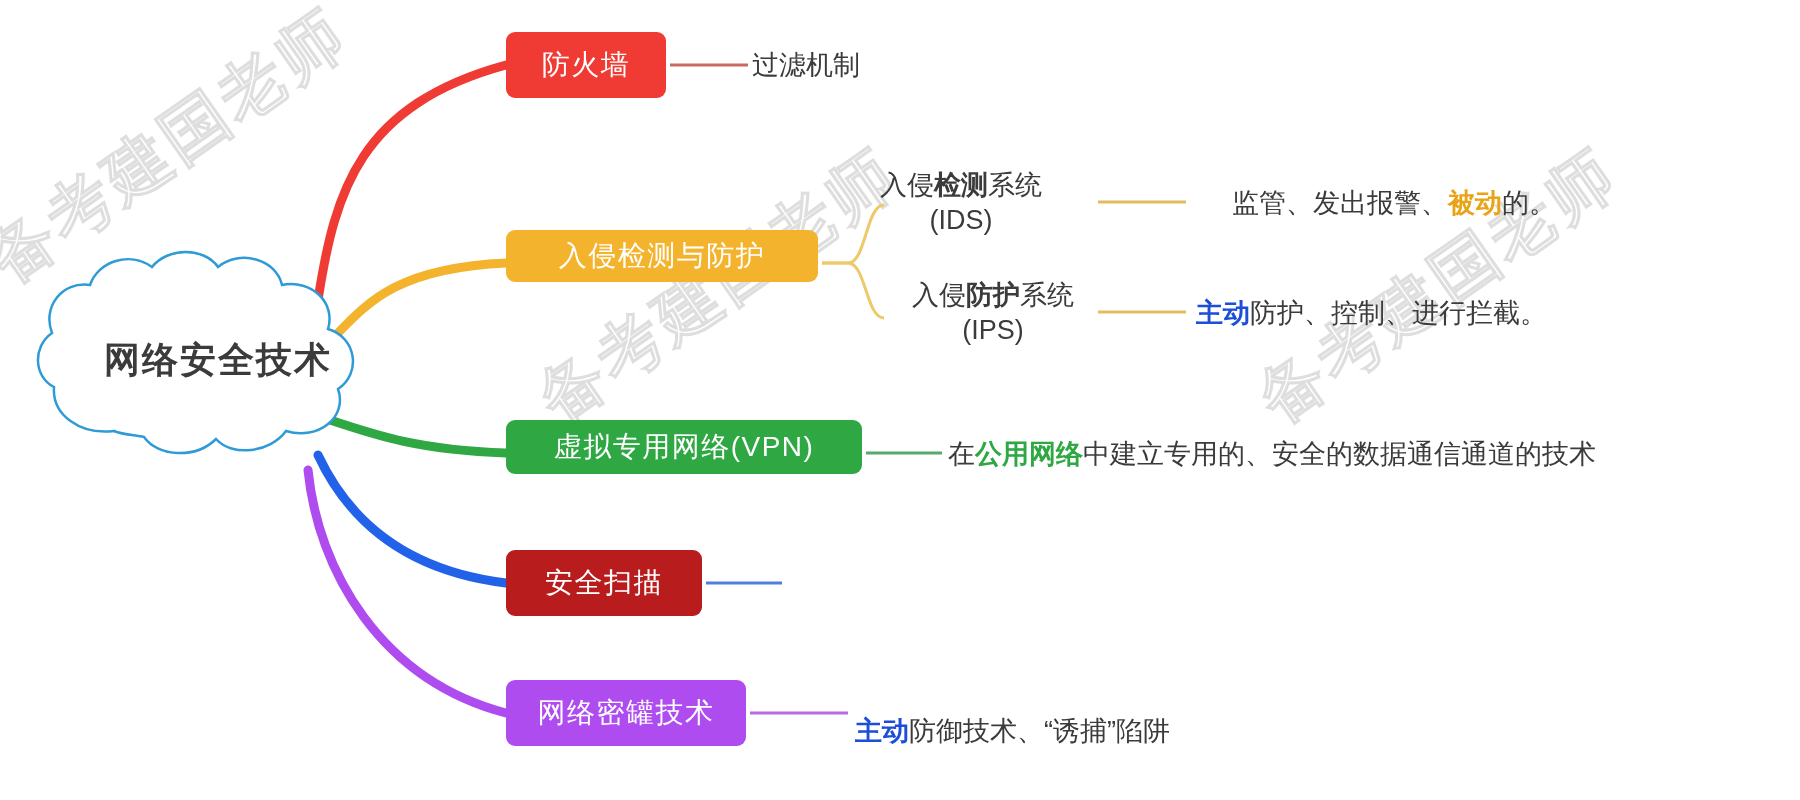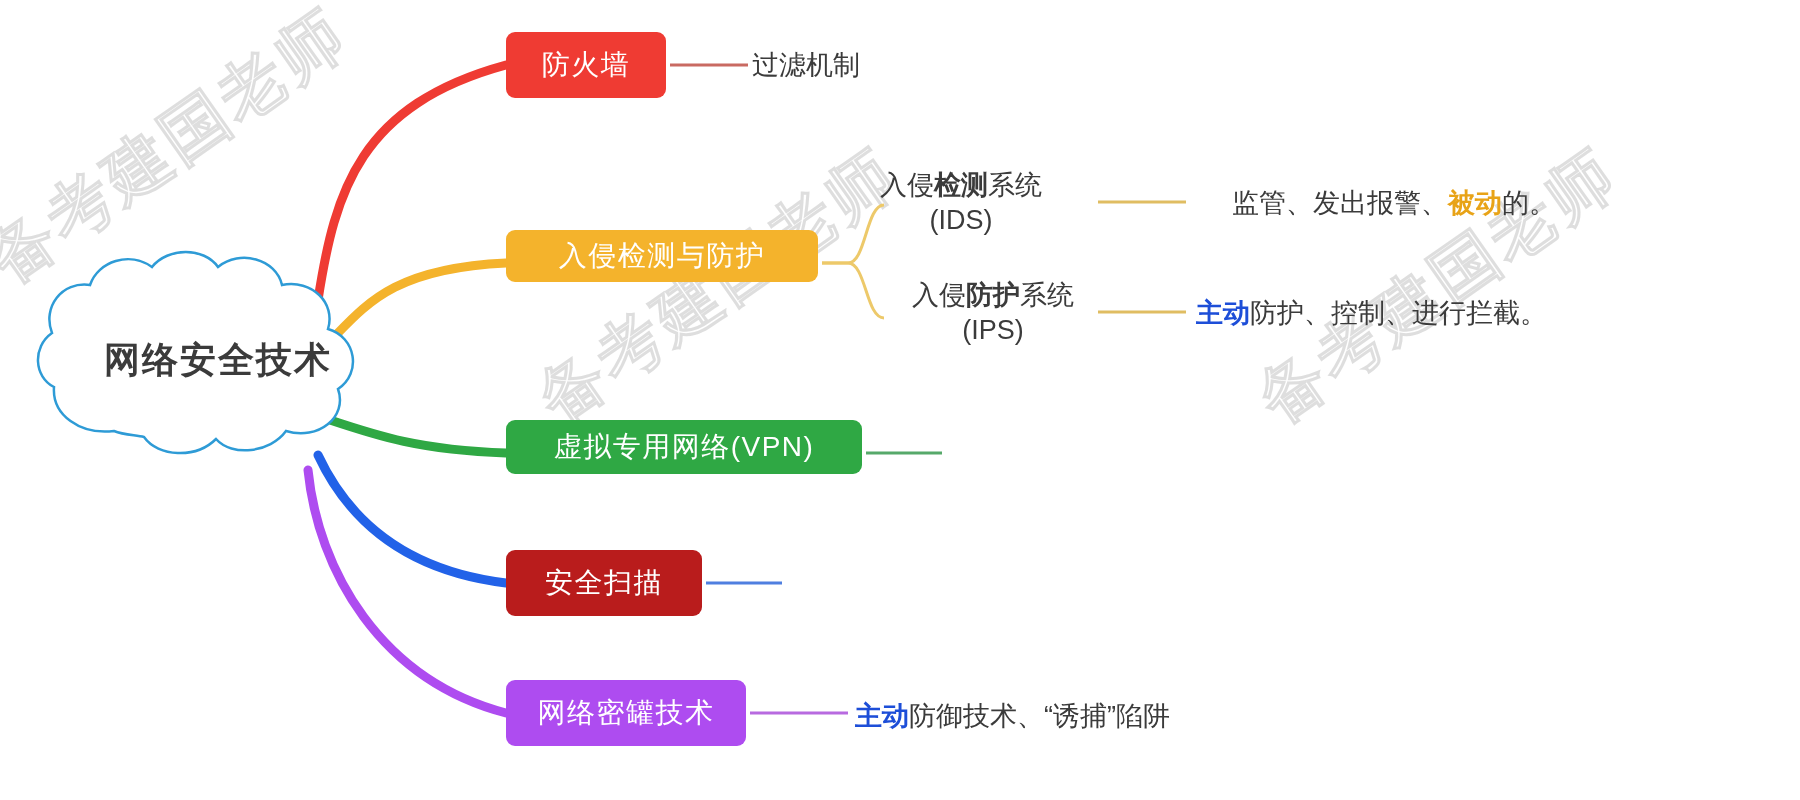--- a/index.html
+++ b/index.html
@@ -74,21 +74,21 @@
   }
   .sub b{font-weight:700;}
 
   .l0{left:752px;top:48px;}
   .sub-ids{left:880px;top:168px;}
   .sub-ips{left:912px;top:278px;}
   .l-ids{left:1196px;top:186px;margin-left:36px;}
   .l-ips{left:1196px;top:296px;}
   .l2{left:948px;top:437px;}
   .l3{left:788px;top:567px;}
-  .l4{left:855px;top:699px;}
+  .l4{left:855px;top:714px;}
 
   .hl-amber{color:#e8a317;font-weight:700;}
   .hl-red{color:#1d4ed8;font-weight:700;}
   .hl-green{color:#2fa844;font-weight:700;}
   .hl-teal{color:#1e9ad6;font-weight:700;}
 </style>
 </head>
 <body>
 
 <div id="canvas">
@@ -140,17 +140,18 @@
     <div>(IDS)</div>
   </div>
   <div class="leaf l-ids"><span>监管、发出报警、</span><span class="hl-amber">被动</span><span>的。</span></div>
 
   <div class="sub sub-ips">
     <div><span>入侵</span><b>防护</b><span>系统</span></div>
     <div>(IPS)</div>
   </div>
   <div class="leaf l-ips"><span class="hl-red">主动</span><span>防护、控制、进行拦截。</span></div>
 
+  <div class="leaf l2"><span>在</span><span class="hl-green">公用网络</span><span>中建立专用的、安全的数据通信通道的技术</span></div>
 
 
   <div class="leaf l4"><span class="hl-red">主动</span><span>防御技术、“诱捕”陷阱</span></div>
 
 </div>
 
 </body></html>

